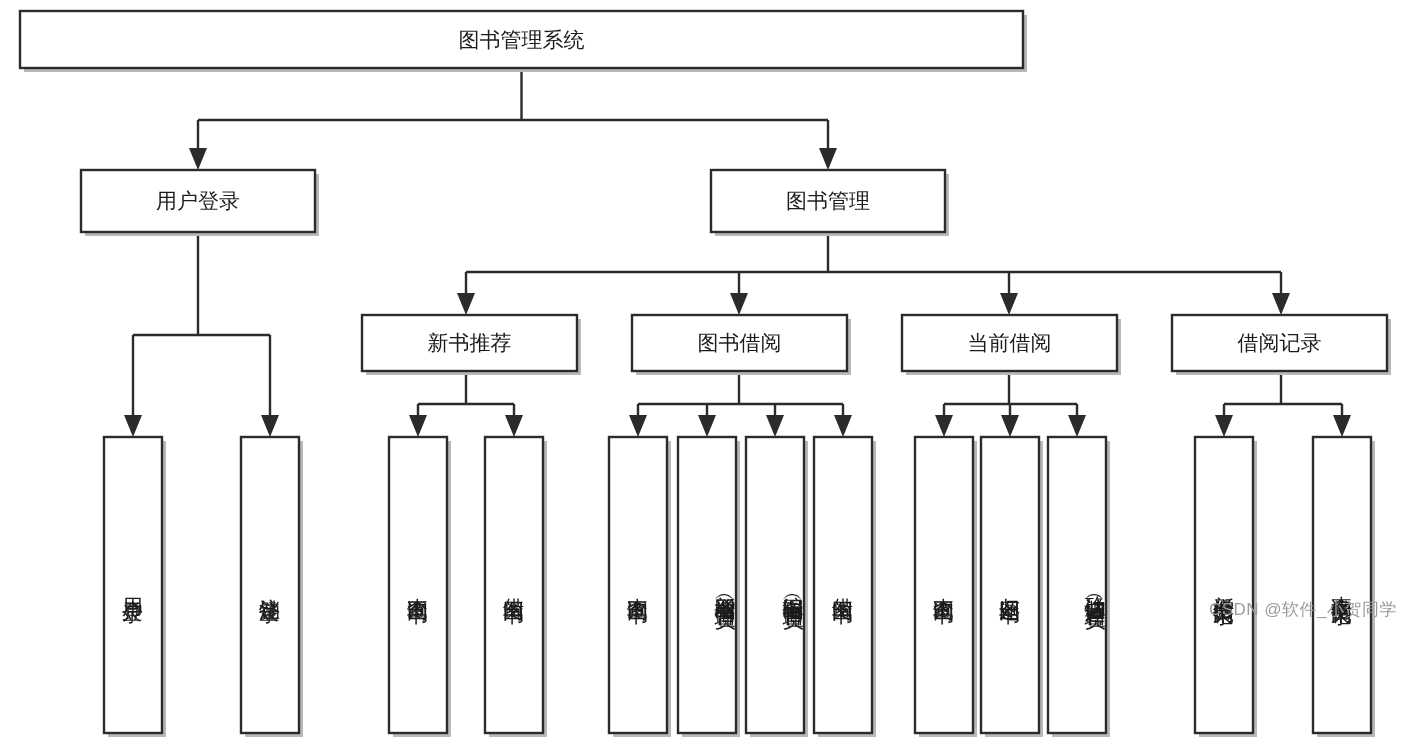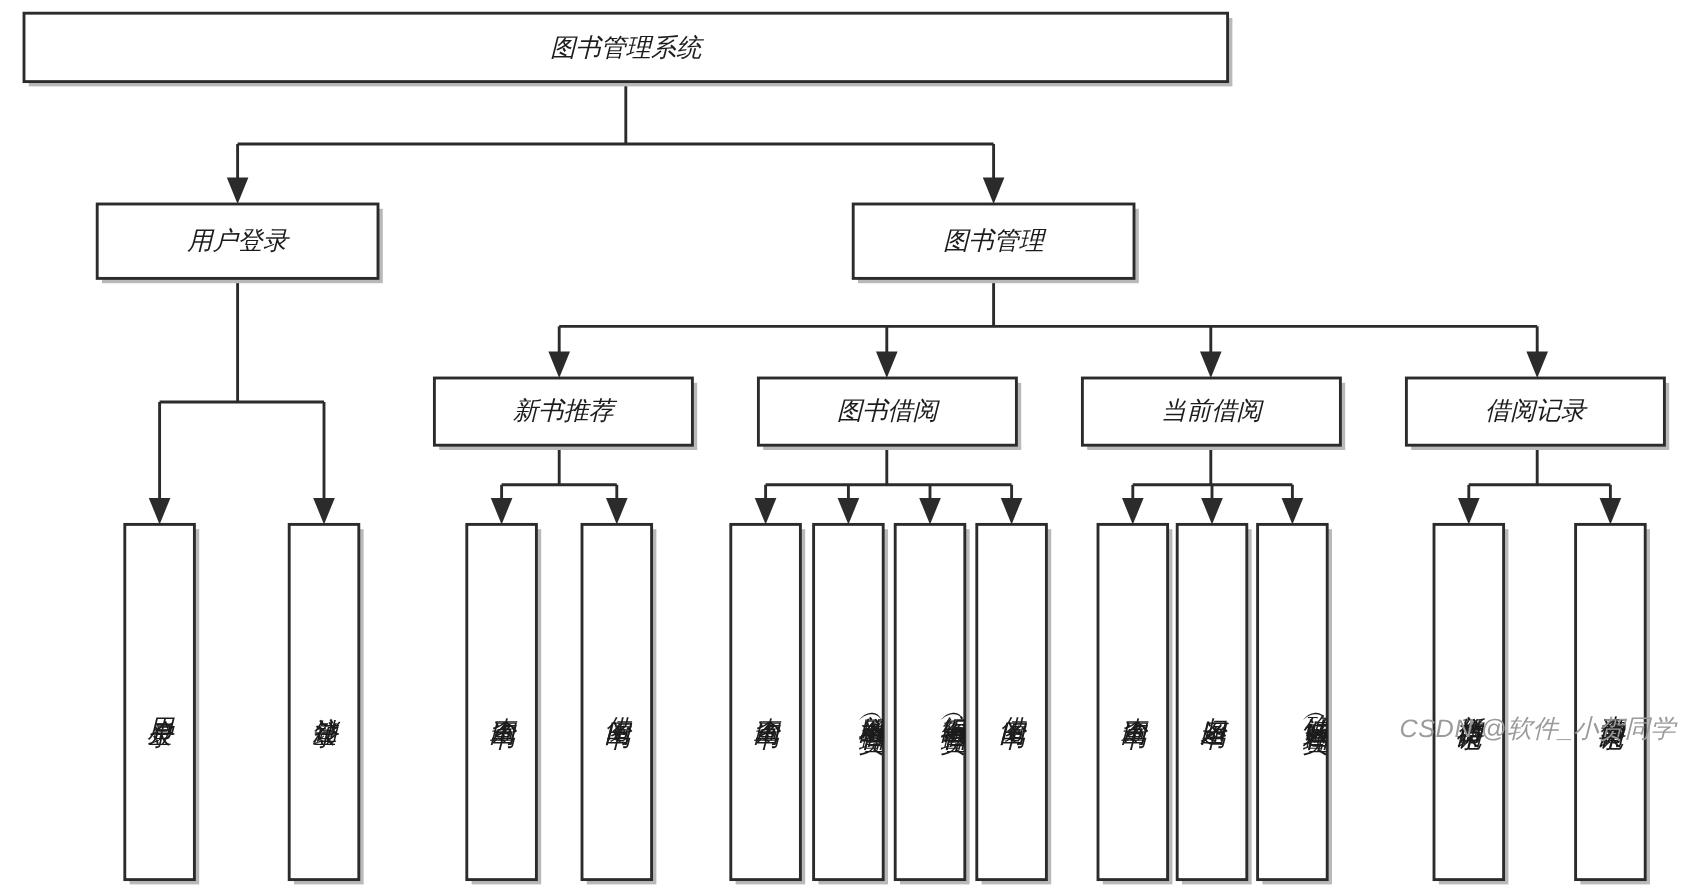--- a/index.html
+++ b/index.html
@@ -11,21 +11,20 @@
     width: 1405px;
     height: 747px;
     font-family: "Liberation Sans", "DejaVu Sans", sans-serif;
     overflow: hidden;
   }
   #diagram-root {
     position: relative;
     width: 1405px;
     height: 627px;
     background: #ffffff;
-    font-style: italic;
   }
   svg#tree-svg {
     position: absolute;
     left: 0;
     top: 0;
     width: 1405px;
     height: 747px;
   }
   .node-box {
     fill: #ffffff;
@@ -70,21 +69,21 @@
     user-select: none;
   }
   .node-label-v.center-v {
     align-items: center;
   }
   .watermark {
     position: absolute;
     right: 8px;
     bottom: 6px;
     font-family: "Liberation Sans", "DejaVu Sans", sans-serif;
-    font-size: 21px;
+    font-size: 17px;
     color: #9a9a9a;
     letter-spacing: 0.5px;
     white-space: nowrap;
     user-select: none;
   }
 </style>
 </head>
 <body>
 
 <div id="diagram-root">

